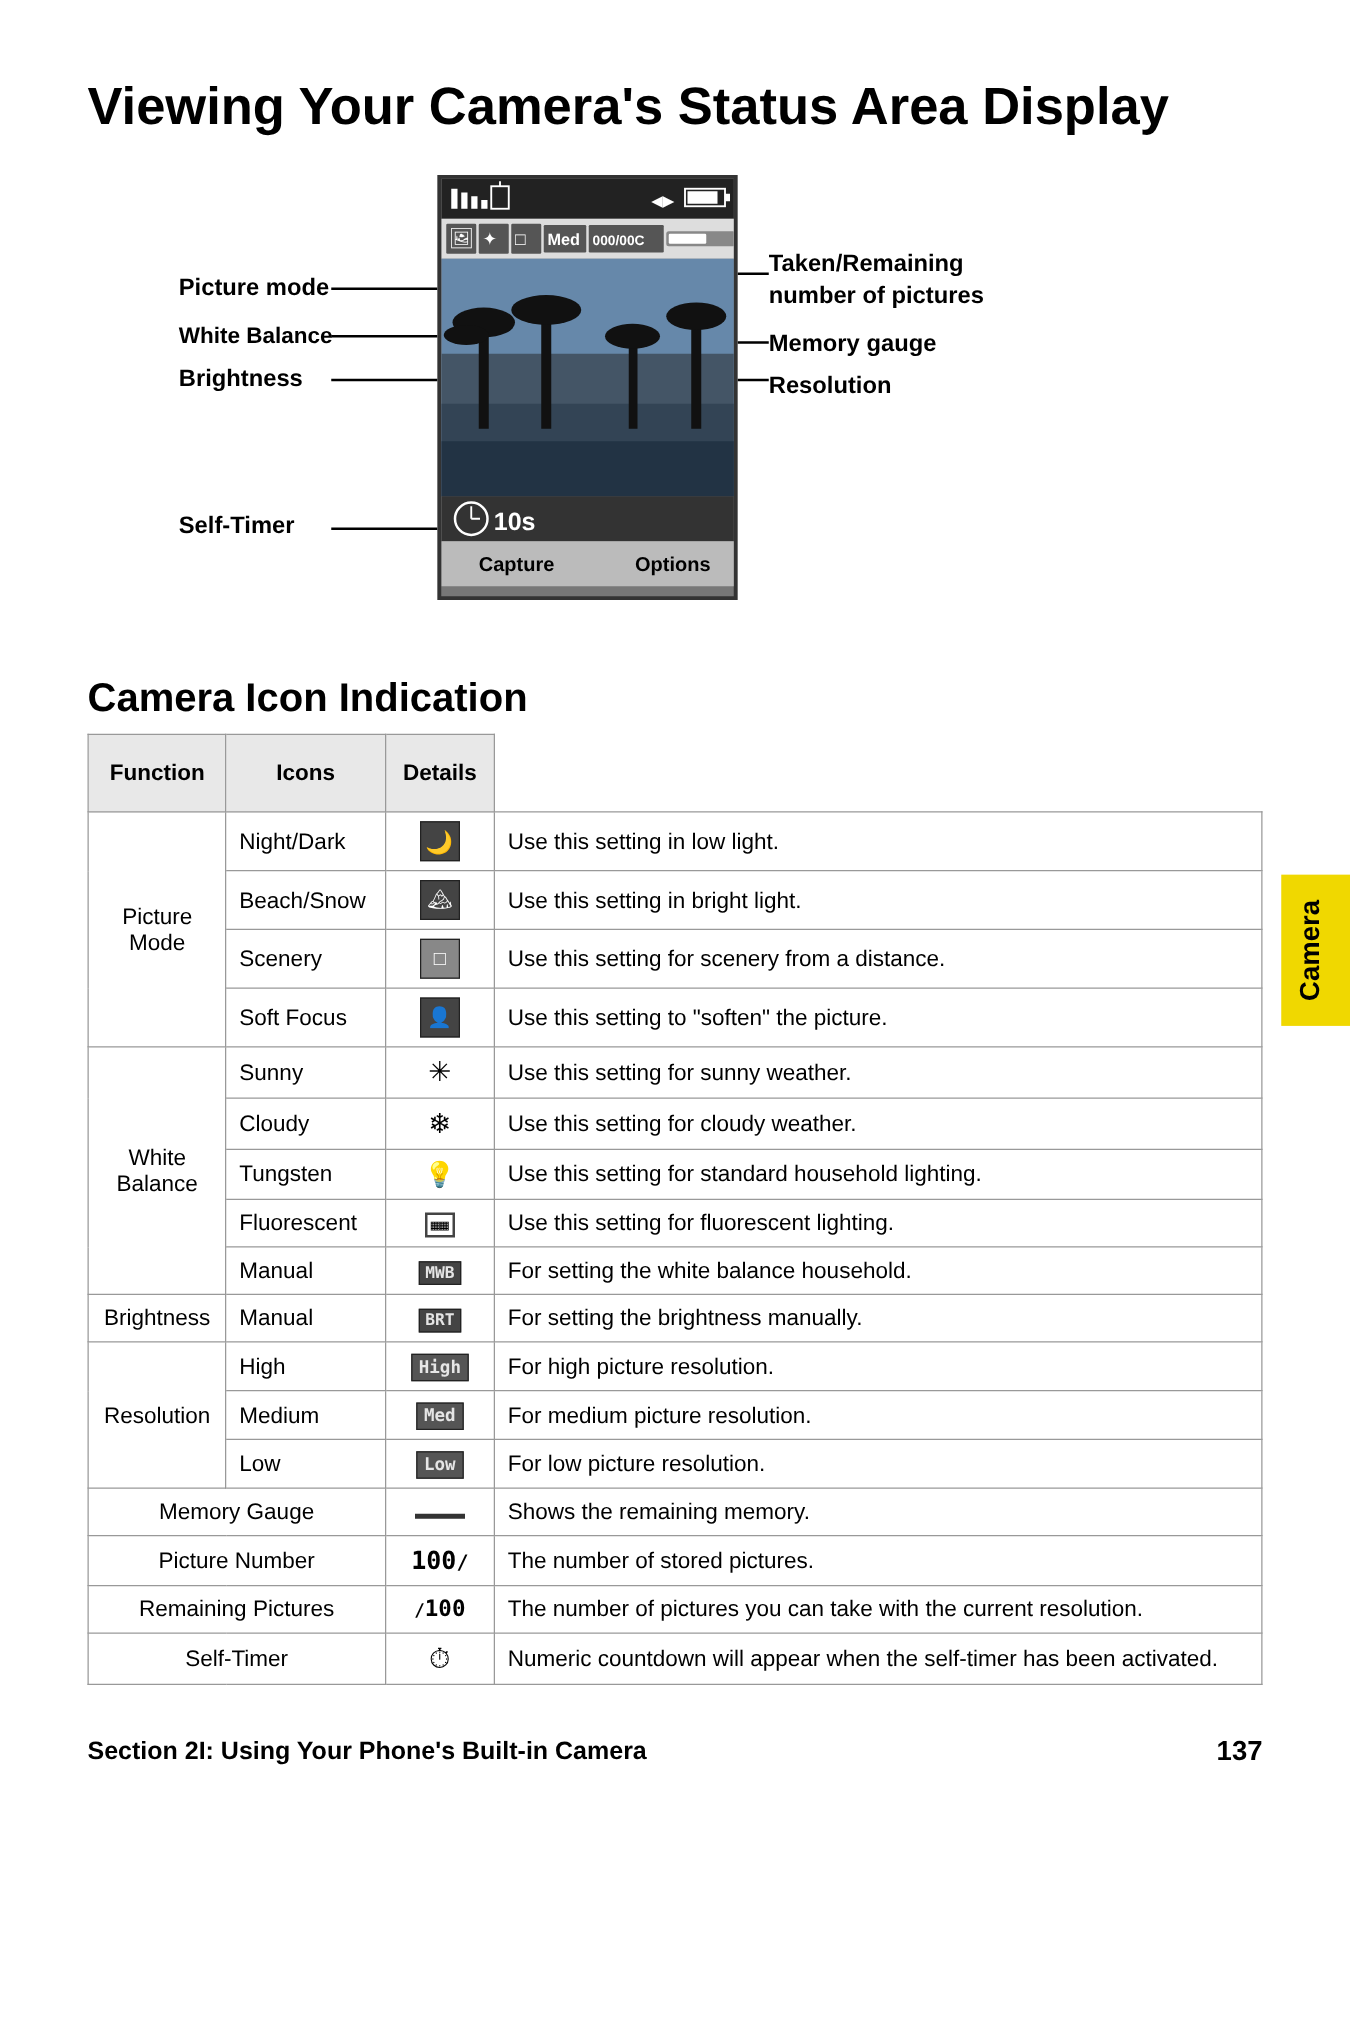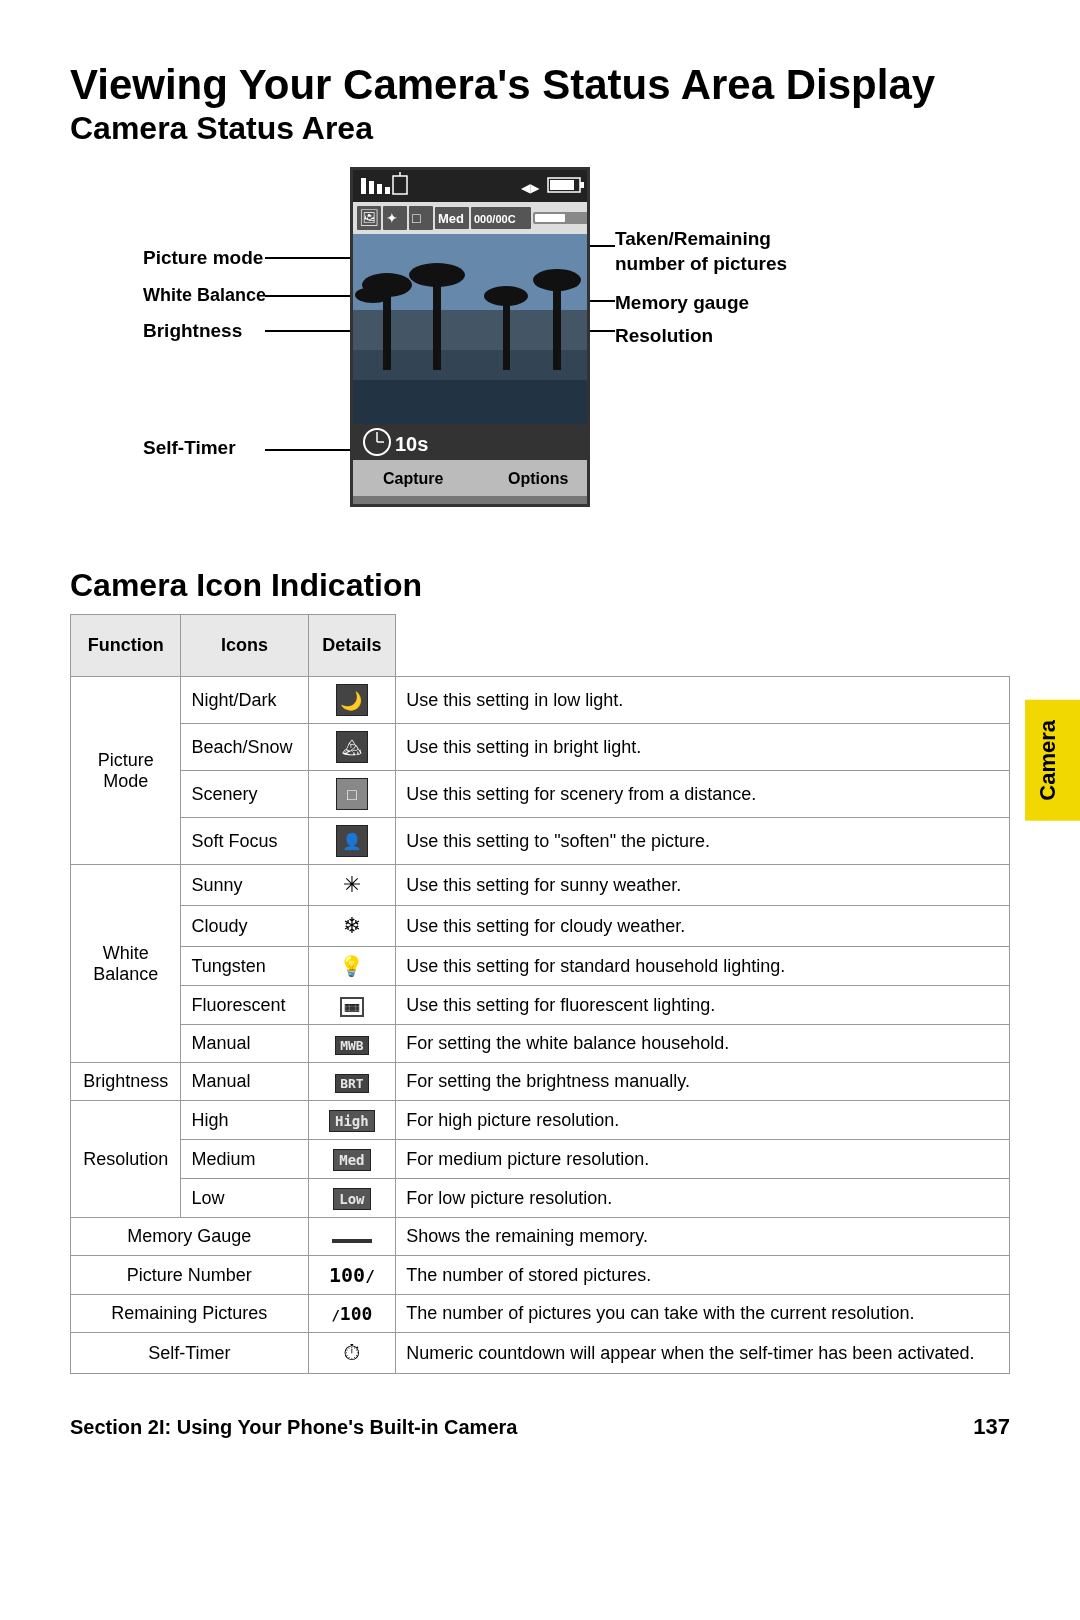--- a/index.html
+++ b/index.html
@@ -13,20 +13,21 @@
     }
 
     .page-container {
       padding: 60px 70px 60px 70px;
       position: relative;
     }
 
     .main-title {
       font-size: 42px;
       font-weight: bold;
+      margin-bottom: 30px;
       line-height: 1.2;
     }
 
     .section-title {
       font-size: 32px;
       font-weight: bold;
       margin-bottom: 20px;
     }
 
     .ann-label-left {
@@ -208,21 +209,20 @@
       margin-bottom: 10px;
     }
   </style>
 </head>
 <body>
 
 <div class="page-container">
 
   <h1 class="main-title">Viewing Your Camera's Status Area Display</h1>
 
-  <h2 class="section-title">Camera Status Area</h2>
 
   <div class="diagram-full">
 
     <div class="label-left-picmode ann-label-left">Picture mode</div>
     <div class="label-left-whitebal ann-label-left">White Balance</div>
     <div class="label-left-brightness ann-label-left">Brightness</div>
     <div class="label-left-selftimer ann-label-left">Self-Timer</div>
 
     <div class="hline" style="left:195px; top:90px; width:85px;"></div>
     <div class="hline" style="left:195px; top:128px; width:85px;"></div>

